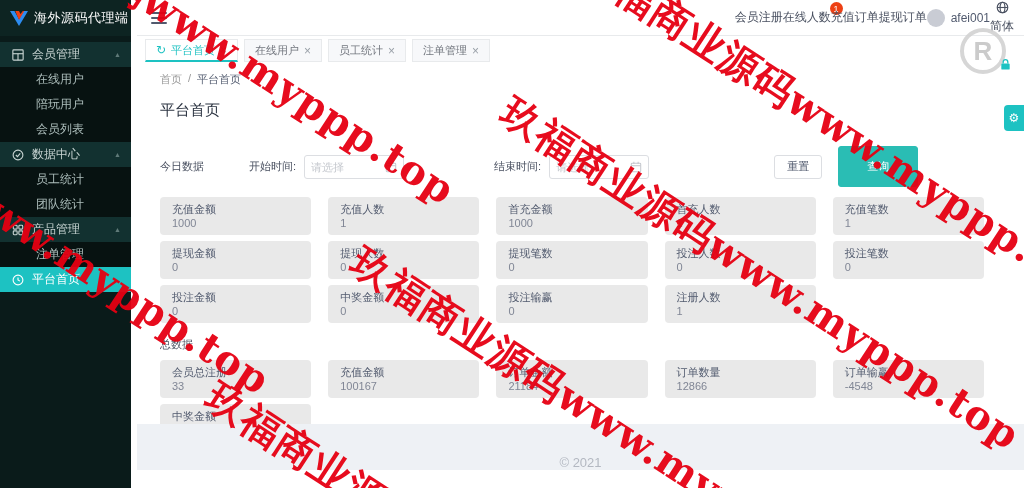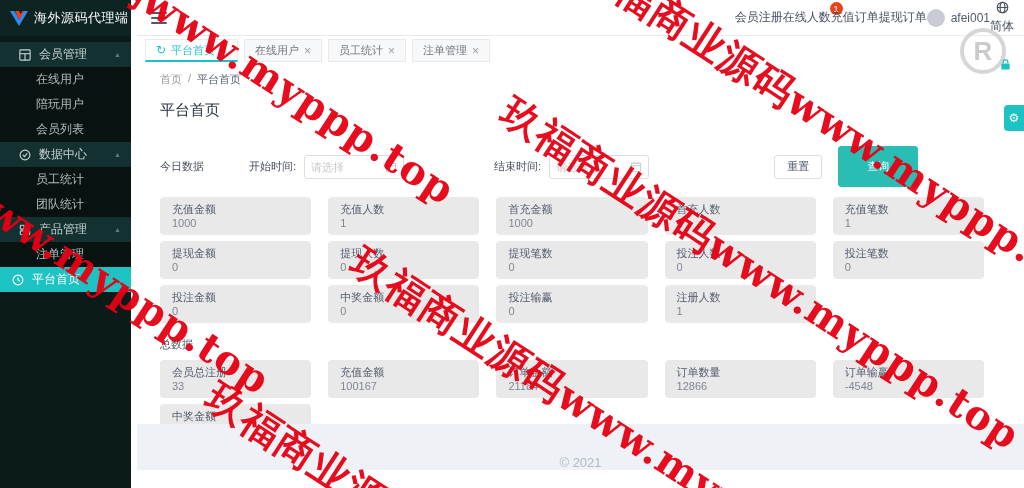--- a/index.html
+++ b/index.html
@@ -6,21 +6,21 @@
   html,body { width:1024px; height:488px; overflow:hidden; background:#fff;
     font-family:"Liberation Sans","DejaVu Sans",sans-serif; font-size:12px; color:#515a6e; }
   .app { position:relative; width:1024px; height:488px; overflow:hidden; }
 
   
   .sidebar { position:absolute; left:0; top:0; width:131px; height:488px; background:#0a1b1a; z-index:2; }
   .logo { height:36px; display:flex; align-items:center; padding-left:10px; background:#0d2422; color:#fff; font-size:13px; gap:6px; }
   .logo-txt{ letter-spacing:.5px; }
   .menu { margin-top:6px; }
   .m-row { height:25px; display:flex; align-items:center; cursor:pointer; color:#c8d4d2; }
-  .m-group { background:#123130; padding-left:18px; gap:7px; }
+  .m-group { background:#123130; padding-left:11px; gap:7px; }
   .m-group .arrow { margin-left:auto; margin-right:10px; font-size:7px; color:#5f7a78; }
   .m-sub { background:#071211; padding-left:36px; color:#aebfbd; }
   .m-active { background:#1dc2c2; color:#fff; padding-left:11px; gap:7px; }
   .micon { width:14px; height:14px; display:inline-flex; align-items:center; justify-content:center; }
   .micon svg { width:12px; height:12px; stroke:currentColor; fill:none; stroke-width:1.3; }
 
   
   .header { position:absolute; left:137px; top:0; right:0; height:36px; background:#fff; border-bottom:1px solid #e8eaec; display:flex; align-items:center; padding:0 10px 0 14px; z-index:3; }
   .burger { width:16px; height:12px; display:flex; flex-direction:column; justify-content:space-between; cursor:pointer; }
   .burger i { height:2px; background:#515a6e; border-radius:1px; }

